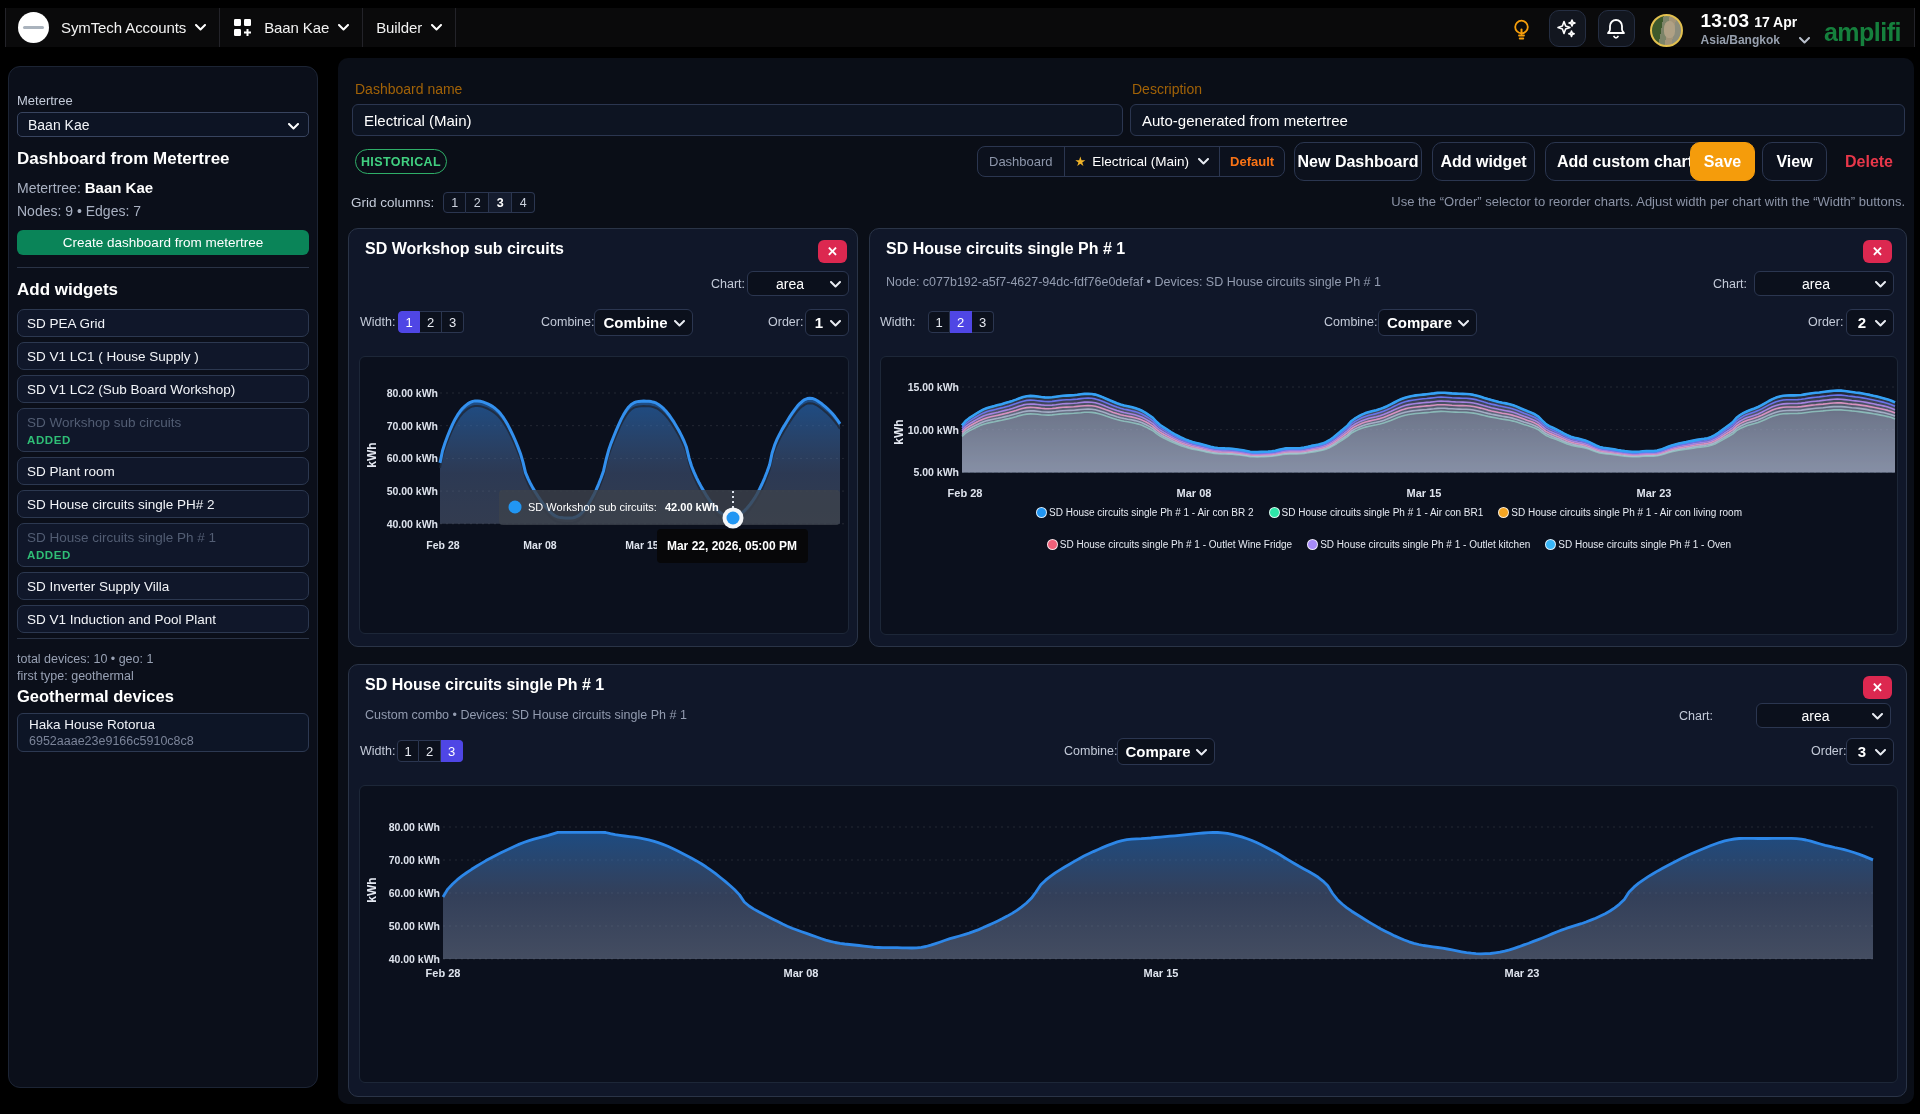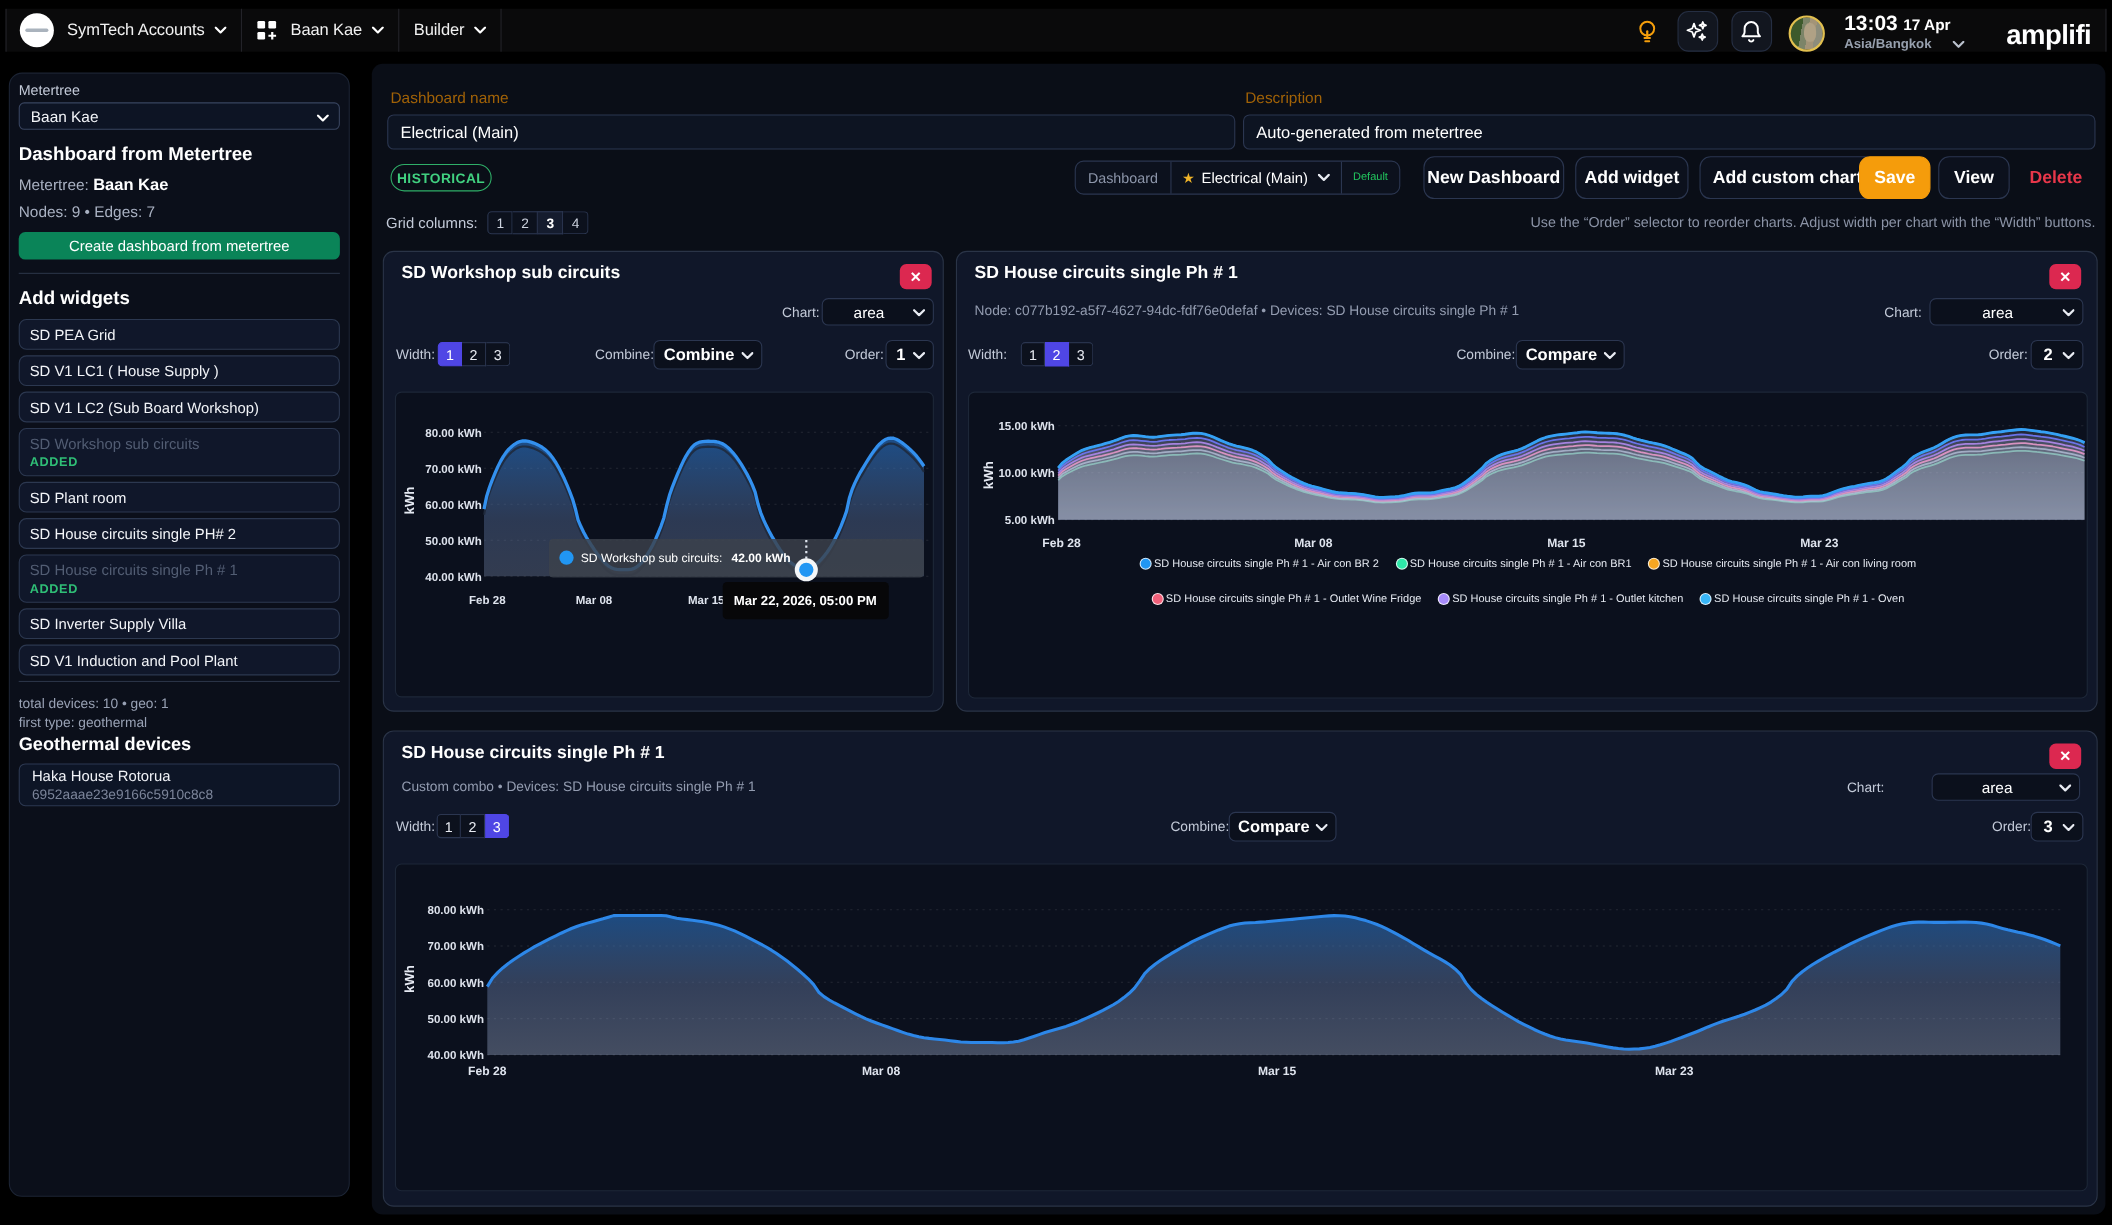--- a/index.html
+++ b/index.html
@@ -10,23 +10,23 @@
 .logo{width:31px;height:31px;border-radius:50%;background:#fff;margin-right:12px;position:relative;overflow:hidden}
 .logo:after{content:"";position:absolute;left:5px;top:14px;width:21px;height:3px;background:#aab3bd;border-radius:2px}
 .navR{position:absolute;right:5px;top:8px;height:39px;display:flex;align-items:flex-end}
 .iconbtn{width:37px;height:37px;border-radius:10px;border:1px solid #252e42;background:#12161f;display:flex;align-items:center;justify-content:center;margin-left:12px}
 .avatar{width:33px;height:33px;border-radius:50%;border:2px solid #e2c04f;margin-left:15px;background:linear-gradient(100deg,#3d5a2c 0 34%,#7c8468 34% 52%,#a39478 52% 72%,#8d8d7c 72%);position:relative;overflow:hidden}
 .avatar:after{content:"";position:absolute;left:12px;top:5px;width:11px;height:17px;border-radius:45% 45% 40% 40%;background:#b0a185}
 .timebox{margin-left:18px;text-align:left}
 .time1{font-size:19px;font-weight:700;color:#fff;line-height:18px}
 .time1 span{font-size:14px;font-weight:700;margin-left:5px}
 .time2{font-size:12px;color:#97a0ae;font-weight:700;margin-top:2px;display:flex;align-items:center}
-.amplifi{font-size:25px;font-weight:700;color:#ffffff;letter-spacing:-0.5px;margin-left:38px;margin-right:14px}
+.amplifi{font-size:25px;font-weight:700;color:#15803d;letter-spacing:-0.5px;margin-left:14px;margin-right:14px}
 
-.sidebar{position:absolute;left:8px;top:66px;width:310px;height:1022px;background:#0b0f1a;border:1px solid #1c2434;border-radius:12px;padding:2px 8px}
+.sidebar{position:absolute;left:8px;top:66px;width:310px;height:1022px;background:#0b0f1a;border:1px solid #1c2434;border-radius:12px;padding:21px 8px}
 .slabel{font-size:13px;color:#c3cad8;margin-top:5px}
 .sselect{margin-top:4px;height:25px;width:100%;background:#0d1424;border:1px solid #38445f;border-radius:5px;display:flex;align-items:center;padding:0 10px;font-size:14px;color:#f2f4f8;position:relative}
 .h2{font-size:17px;font-weight:700;color:#fff}
 .meta{font-size:14px;color:#a9b1c2}
 .meta b{color:#fff;font-size:15px}
 .greenbtn{margin-top:11px;width:100%;height:25px;background:#0a8458;border:none;border-radius:6px;color:#fff;font-size:13.5px;font-family:inherit;display:flex;align-items:center;justify-content:center}
 .hr{border-top:1px solid #2a3346;margin:12px 0}
 .wbtn{width:100%;height:28px;background:#10172a;border:1px solid #2c3850;border-radius:7px;display:flex;align-items:center;padding:0 9px;font-size:13.5px;color:#f2f4f8;margin-bottom:5px}
 .wbtn2{width:100%;height:44px;background:#10172a;border:1px solid #2c3850;border-radius:7px;padding:5px 9px;margin-bottom:5px}
 .wbtn2 .t{font-size:13.5px;color:#525d73;line-height:18px}
@@ -36,21 +36,21 @@
 .devbox .n{font-size:13.5px;color:#f0f2f7;line-height:16.5px}
 .devbox .id{font-size:12.5px;color:#7b8499;line-height:14.5px}
 
 .main{position:absolute;left:338px;top:58px;width:1576px;height:1046px;background:#0a0e17;border-radius:10px}
 .flabel{position:absolute;font-size:14px;color:#a16207}
 .finput{position:absolute;height:32px;background:#0d1422;border:1px solid #2b3650;border-radius:6px;font-size:15px;color:#fff;display:flex;align-items:center;padding:0 11px}
 .pill{position:absolute;left:17px;top:91px;width:92px;height:25px;border:1px solid #2fae68;border-radius:13px;color:#41d080;font-size:12.5px;font-weight:700;letter-spacing:.4px;display:flex;align-items:center;justify-content:center}
 .dgroup{position:absolute;left:639px;top:88px;height:31px;border:1px solid #2b3650;border-radius:8px;display:flex;align-items:center;background:#0c111d}
 .dgroup .lab{padding:0 11px;font-size:13px;color:#8d96aa;height:100%;display:flex;align-items:center;border-right:1px solid #2b3650}
 .dgroup .sel{padding:0 10px;font-size:13.5px;color:#fff;display:flex;align-items:center;height:100%;border-right:1px solid #2b3650}
-.dgroup .def{padding:0 10px;font-size:10px;font-weight:400;color:#22c55e}
+.dgroup .def{padding:0 10px;font-size:13px;font-weight:700;color:#f97316}
 .btn{position:absolute;top:84px;height:39px;border:1px solid #2b3650;border-radius:10px;background:#0c111d;color:#fff;font-weight:700;font-size:16px;display:flex;align-items:center;justify-content:center}
 .gridrow{position:absolute;left:13px;top:134px;font-size:13.5px;color:#c3cad8;display:flex;align-items:center}
 .gc{width:23px;height:21px;border:1px solid #2b3650;border-left:none;display:flex;align-items:center;justify-content:center;font-size:12.5px;color:#cdd3df;background:#0c111d}
 .gc.first{border-left:1px solid #2b3650;border-radius:4px 0 0 4px}
 .gc.last{border-radius:0 4px 4px 0}
 .gc.on{background:#151c2e;color:#fff;font-weight:700}
 .hint{position:absolute;right:9px;top:136px;font-size:13px;color:#8b93a6}
 
 .card{position:absolute;background:#101729;border:1px solid #2a3447;border-radius:10px}
 .ctitle{position:absolute;left:16px;top:11px;font-size:16px;font-weight:700;color:#fff}

